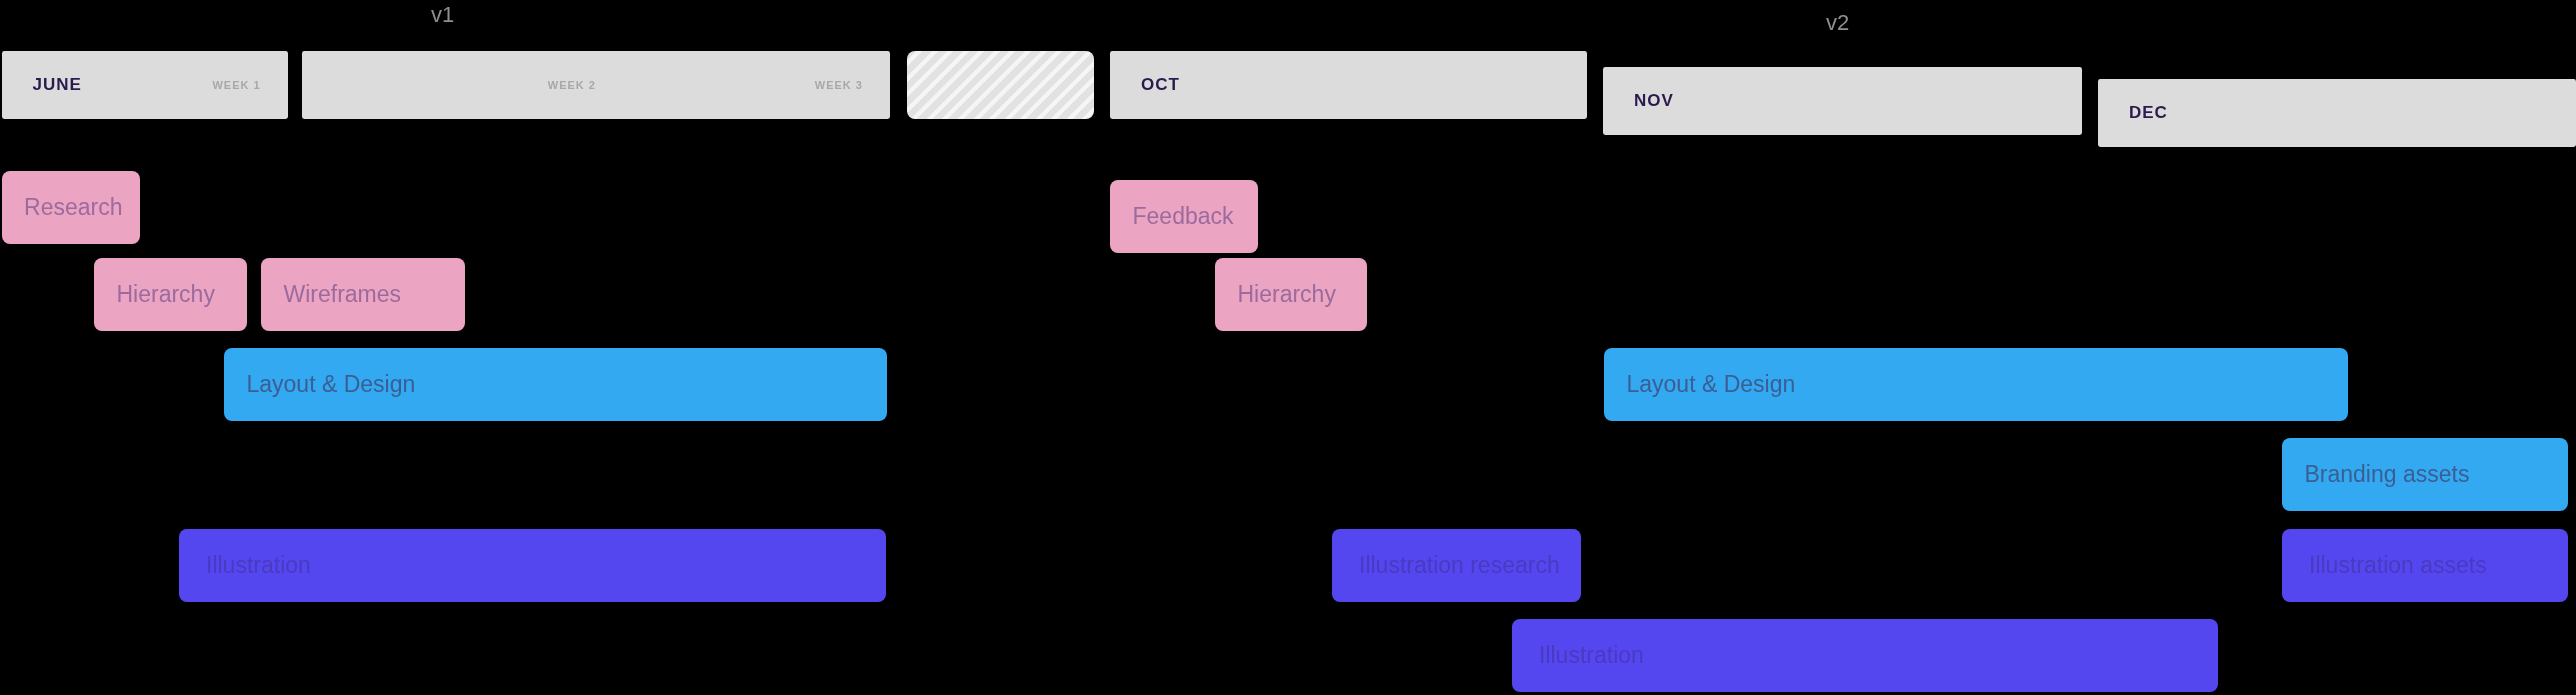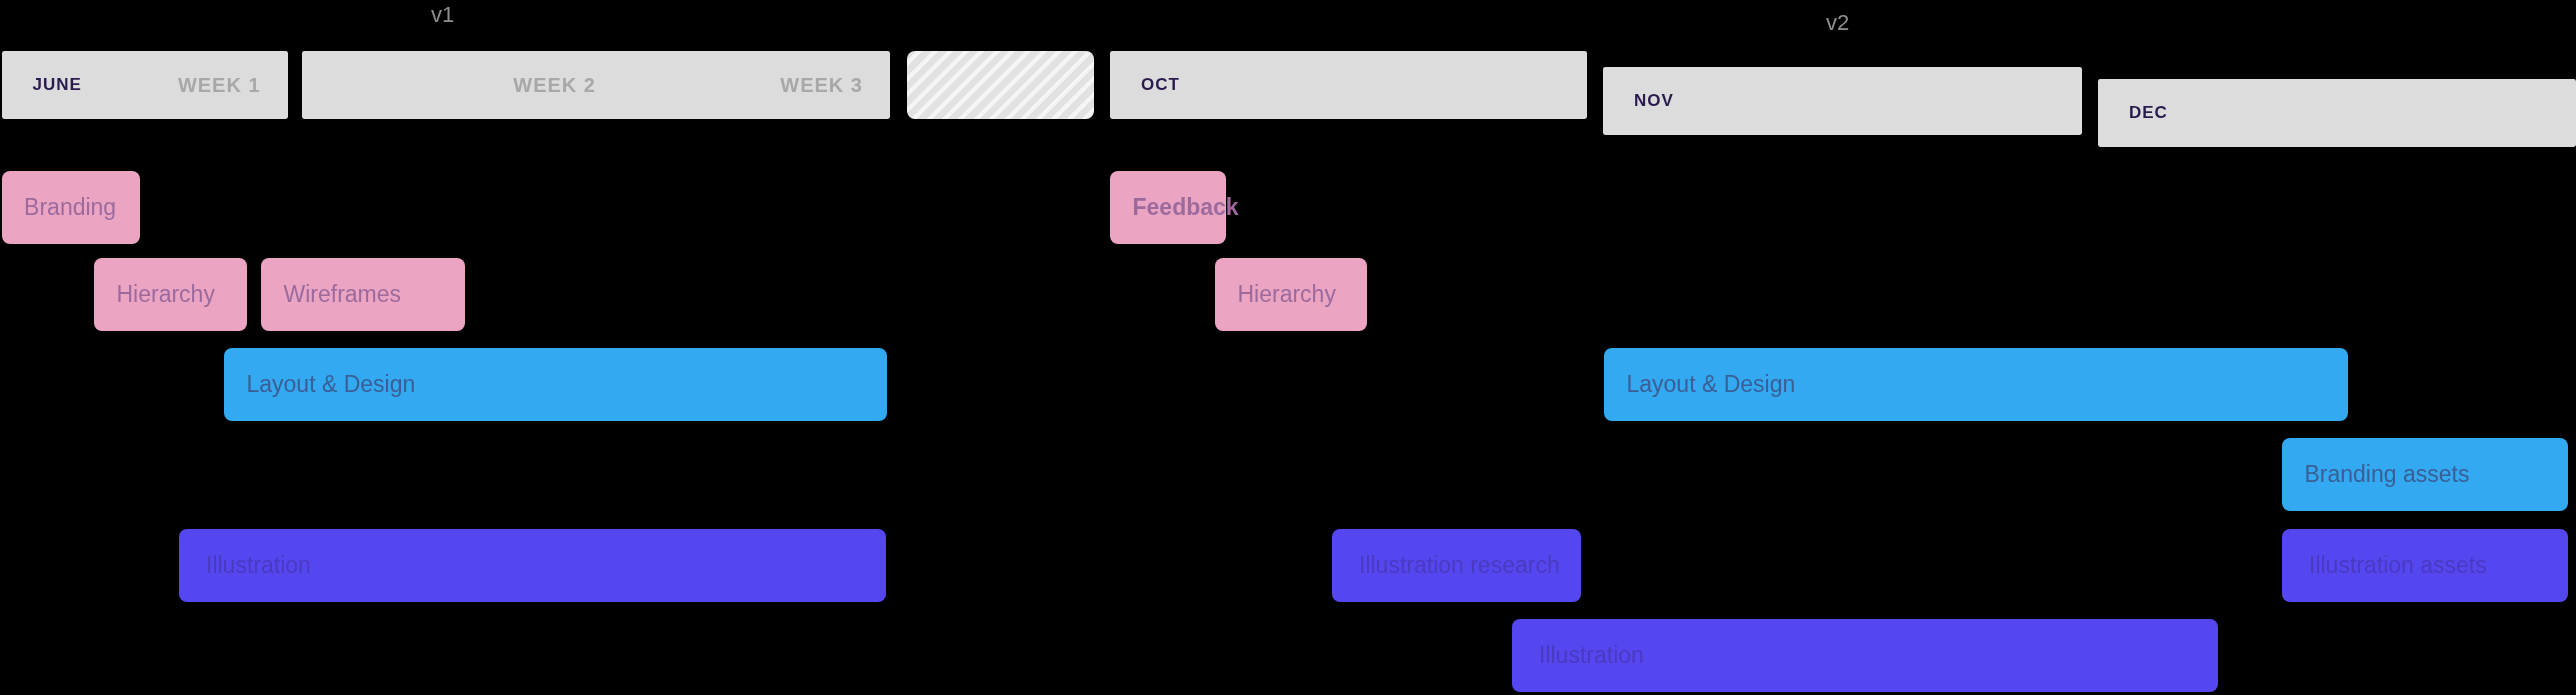--- a/index.html
+++ b/index.html
@@ -12,21 +12,21 @@
   body{background:var(--bg);font-family:"Liberation Sans",sans-serif;}
   .canvas{position:relative;width:2576px;height:695px;background:var(--bg);overflow:hidden;}
   .vlabel{position:absolute;top:0;width:129px;height:29px;line-height:29px;text-align:center;
           font-size:22px;color:var(--version_text);}
   .hseg{position:absolute;top:51px;height:68px;background:var(--header_bg);border-radius:2.4px;
         display:flex;align-items:center;justify-content:space-between;box-sizing:border-box;
         padding:0 27px 0 31px;}
   .hseg.hatched{border-radius:8px;padding:0;
         background:repeating-linear-gradient(135deg,var(--hatch_dark) 0 6.8px,var(--hatch_light) 6.8px 11px);}
   .month{font-size:17px;font-weight:bold;letter-spacing:1px;color:var(--month_text);}
-  .week{font-size:20px;font-weight:bold;letter-spacing:1px;color:var(--week_text);margin-left:auto;}
+  .week{font-size:11px;font-weight:bold;letter-spacing:1px;color:var(--week_text);margin-left:auto;}
   .bar{position:absolute;height:73px;border-radius:8px;display:flex;align-items:center;
        box-sizing:border-box;padding-left:22.5px;font-size:23px;cursor:pointer;}
   .bar.pink{background:var(--pink);color:var(--pink_text);}
   .bar.blue{background:var(--blue);color:var(--blue_text);}
   .bar.purple{background:var(--purple);color:var(--purple_text);padding-left:27px;}
   .bar span{white-space:nowrap;}
 </style>
 </head>
 <body>
 
@@ -50,36 +50,36 @@
     <span class="month">OCT</span>
   </div>
   <div class="hseg" style="left:1603px;width:479px;margin-top:16px;">
     <span class="month">NOV</span>
   </div>
   <div class="hseg" style="left:2098px;width:478px;margin-top:28px;">
     <span class="month">DEC</span>
   </div>
 
   <div class="bar pink" style="left:1.6px;top:171px;width:138px;">
-    <span>Branding</span>
+    <span>Research</span>
   </div>
   <div class="bar pink" style="left:94px;top:258px;width:153px;">
     <span>Hierarchy</span>
   </div>
   <div class="bar pink" style="left:261px;top:258px;width:204px;">
     <span>Wireframes</span>
   </div>
   <div class="bar blue" style="left:224px;top:348px;width:663px;">
     <span>Layout &amp; Design</span>
   </div>
   <div class="bar purple" style="left:179px;top:529px;width:707px;">
     <span>Illustration</span>
   </div>
 
-  <div class="bar pink" style="left:1110px;top:171px;width:116px;font-weight:bold;">
+  <div class="bar pink" style="left:1110px;top:180px;width:148px;">
     <span>Feedback</span>
   </div>
   <div class="bar pink" style="left:1215px;top:258px;width:152px;">
     <span>Hierarchy</span>
   </div>
   <div class="bar blue" style="left:1604px;top:348px;width:744px;">
     <span>Layout &amp; Design</span>
   </div>
   <div class="bar blue" style="left:2282px;top:438px;width:286px;">
     <span>Branding assets</span>

